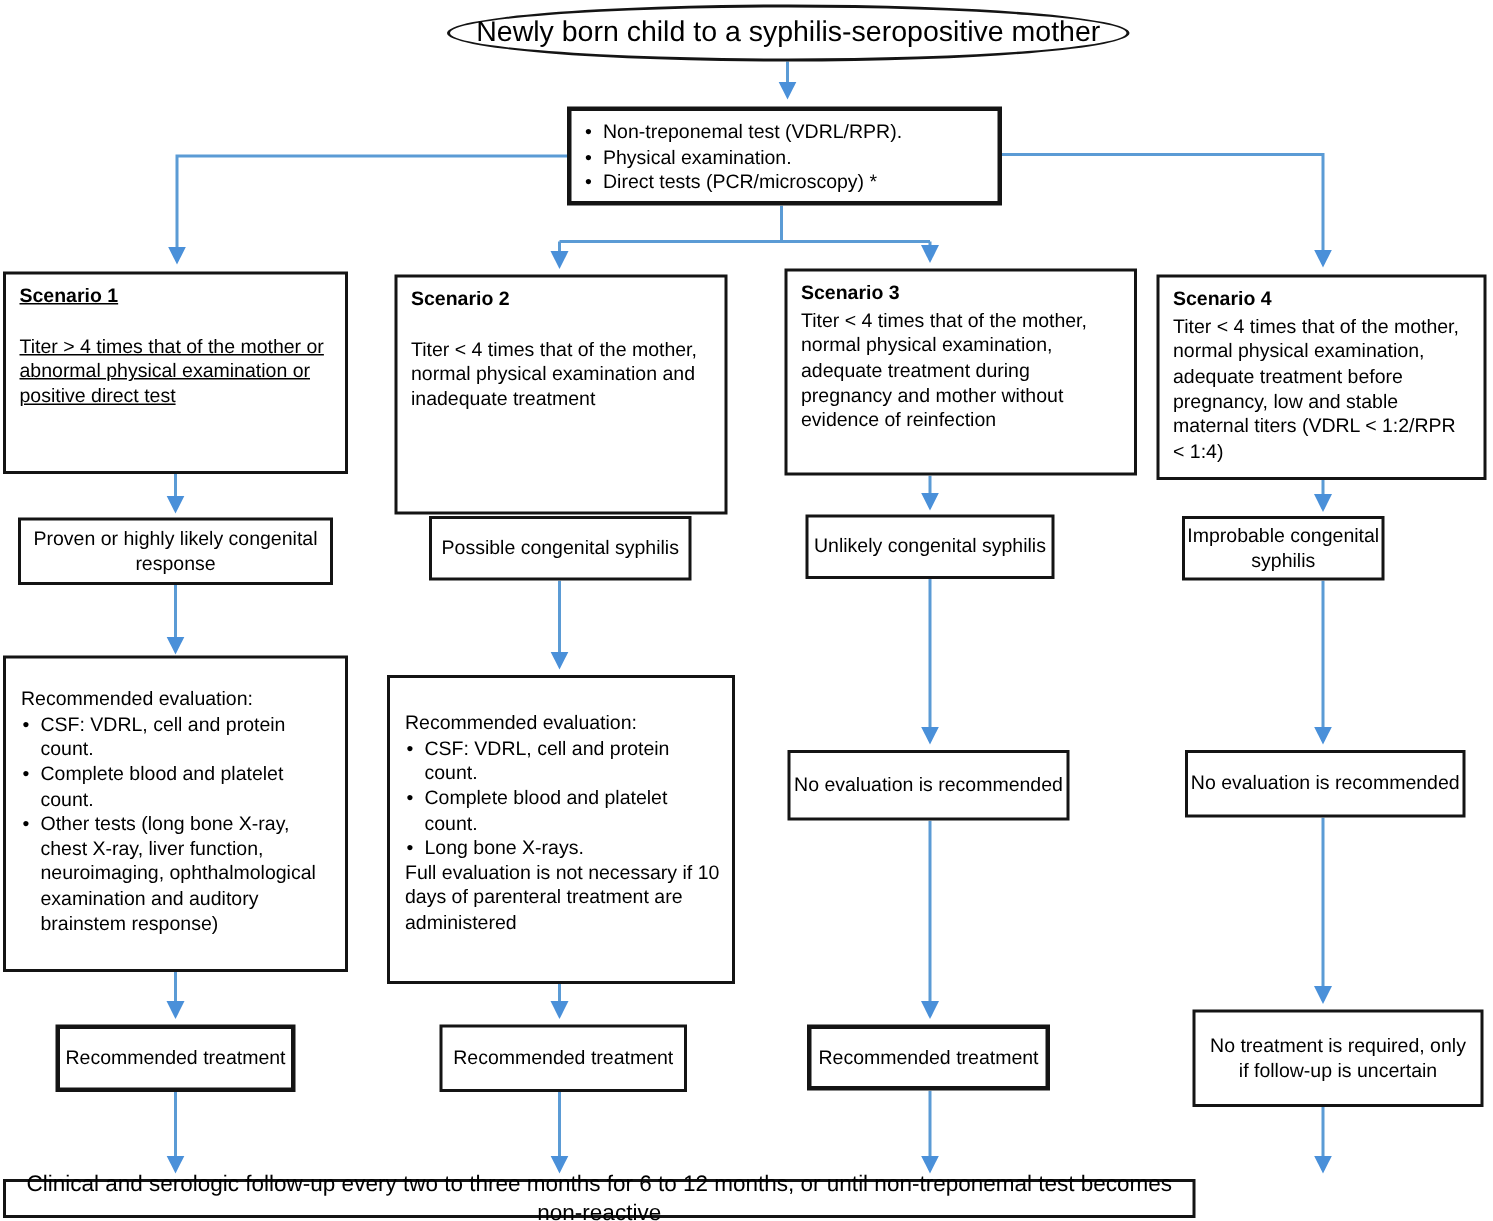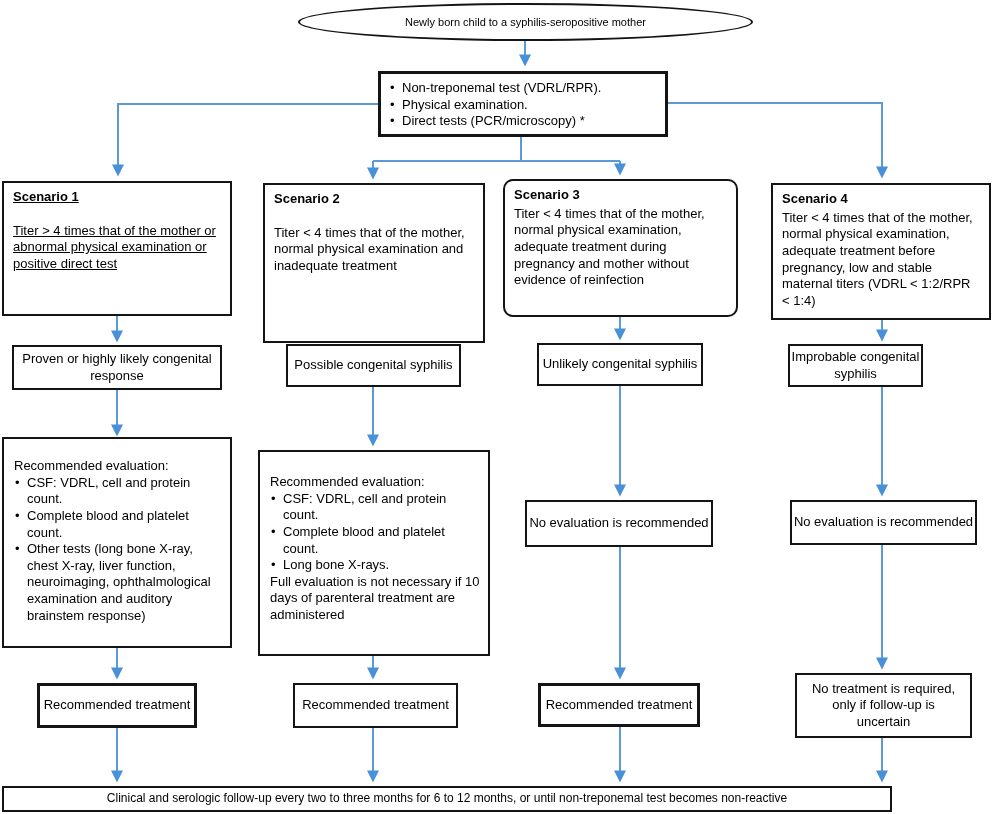--- a/index.html
+++ b/index.html
@@ -6,21 +6,21 @@
   .canvas {
     position:relative; width:995px; height:814px; background:#ffffff;
     font-family:"Liberation Sans", sans-serif; color:#000; overflow:hidden;
   }
   .node {
     position:absolute; border:2px solid #141414; background:#ffffff;
     box-sizing:border-box; font-size:13px; line-height:1.28;
   }
   .thick { border-width:3px; }
   .center { display:flex; align-items:center; justify-content:center; text-align:center; }
-  .ellipse { border-radius:50%; border-width:2px; font-size:11px;align-items:center; }
+  .ellipse { border-radius:50%; border-width:2px; font-size:19px;align-items:center; }
   .pad { padding:6px 9px; }
   .scn-title { font-weight:bold; font-size:13px; }
   .scn-desc { margin-top:2px; }
   .scn-desc.gap { margin-top:17px; }
   ul.blist { list-style:none; margin:0; padding:0; }
   ul.blist li { padding-left:13px; position:relative; }
   ul.blist li::before { content:"\2022"; position:absolute; left:1px; }
   .eval-note { margin-top:0; }
   svg.arrows { position:absolute; left:0; top:0; pointer-events:none; }
 </style>
@@ -81,21 +81,21 @@
   <div class="node pad" style="left:2px; top:181px; width:230px; height:135px;text-decoration:underline;">
     <div class="scn-title">Scenario 1</div>
     <div class="scn-desc gap">Titer &gt; 4 times that of the mother or abnormal physical examination or positive direct test</div>
   </div>
 
   <div class="node pad" style="left:263px; top:183px; width:222px; height:160px;">
     <div class="scn-title">Scenario 2</div>
     <div class="scn-desc gap">Titer &lt; 4 times that of the mother, normal physical examination and inadequate treatment</div>
   </div>
 
-  <div class="node pad" style="left:503px; top:179px; width:235px; height:138px;border-radius:10px;">
+  <div class="node pad" style="left:523px; top:179px; width:235px; height:138px;">
     <div class="scn-title">Scenario 3</div>
     <div class="scn-desc">Titer &lt; 4 times that of the mother, normal physical examination, adequate treatment during pregnancy and mother without evidence of reinfection</div>
   </div>
 
   <div class="node pad" style="left:771px; top:183px; width:220px; height:137px;">
     <div class="scn-title">Scenario 4</div>
     <div class="scn-desc">Titer &lt; 4 times that of the mother, normal physical examination, adequate treatment before pregnancy, low and stable maternal titers (VDRL &lt; 1:2/RPR &lt; 1:4)</div>
   </div>
 
   <div class="node center" style="left:12px; top:345px; width:210px; height:45px;">
@@ -139,21 +139,21 @@
 
   <div class="node center thick" style="left:37px; top:683px; width:160px; height:45px;">
     <span>Recommended treatment</span>
   </div>
   <div class="node center" style="left:293px; top:683px; width:165px; height:45px;">
     <span>Recommended treatment</span>
   </div>
   <div class="node center thick" style="left:538px; top:683px; width:162px; height:44px;">
     <span>Recommended treatment</span>
   </div>
-  <div class="node center" style="left:795px; top:673px; width:177px; height:65px; padding:2px 8px;">
+  <div class="node center" style="left:795px; top:673px; width:194px; height:65px; padding:2px 8px;">
     <span>No treatment is required, only if follow-up is uncertain</span>
   </div>
 
-  <div class="node center" style="left:2px; top:786px; width:890px; height:26px; font-size:12px;align-items:center;">
+  <div class="node center" style="left:2px; top:786px; width:795px; height:26px; font-size:15px;align-items:center;">
     <span>Clinical and serologic follow-up every two to three months for 6 to 12 months, or until non-treponemal test becomes non-reactive</span>
   </div>
 
 </div>
 
 </body></html>

